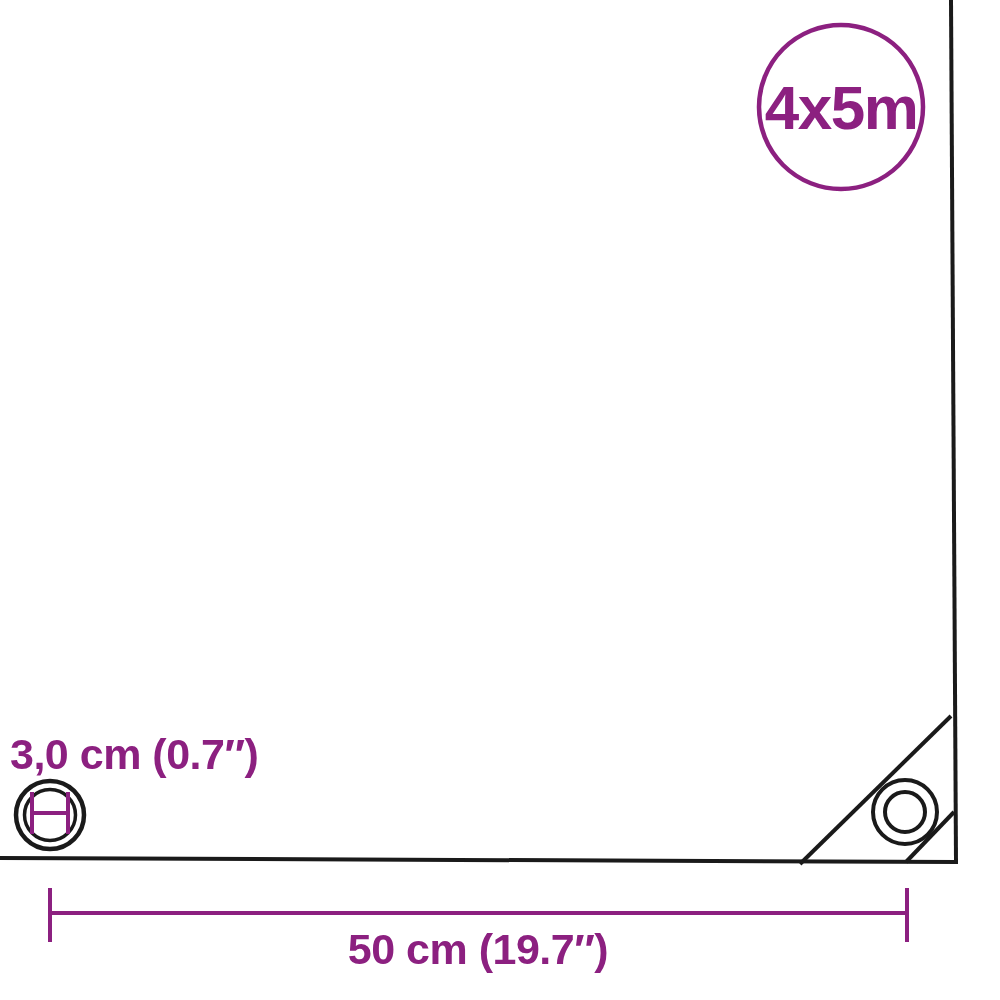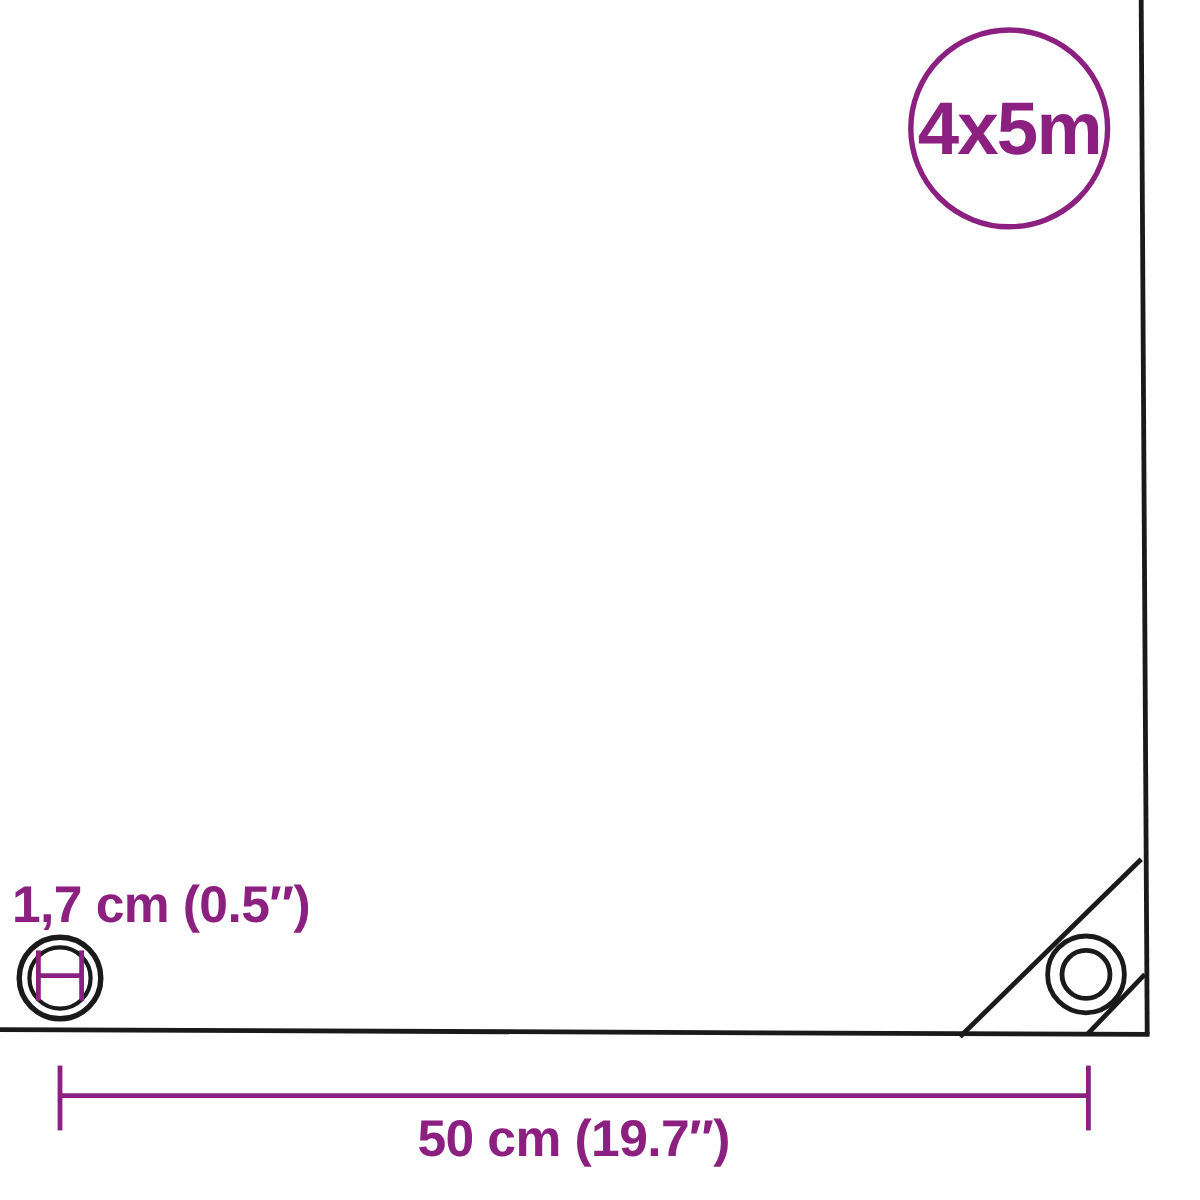--- a/index.html
+++ b/index.html
@@ -85,17 +85,17 @@
       <line x1="50" y1="888" x2="50" y2="942" class="accent-stroke" stroke-width="4"></line>
       <line x1="907" y1="888" x2="907" y2="942" class="accent-stroke" stroke-width="4"></line>
       <line x1="50" y1="913" x2="907" y2="913" class="accent-stroke" stroke-width="4"></line>
     </g>
 
     <circle cx="841" cy="107" r="82" class="accent-stroke badge-fill" stroke-width="4.5"></circle>
   </svg>
 
   <div class="label badge-label">4x5m</div>
 
-  <div class="label diameter-label">1,7 cm (0.5″)</div>
+  <div class="label diameter-label">3,0 cm (0.7″)</div>
 
   <div class="label spacing-label">50 cm (19.7″)</div>
 
 </div>
 
 </body></html>

